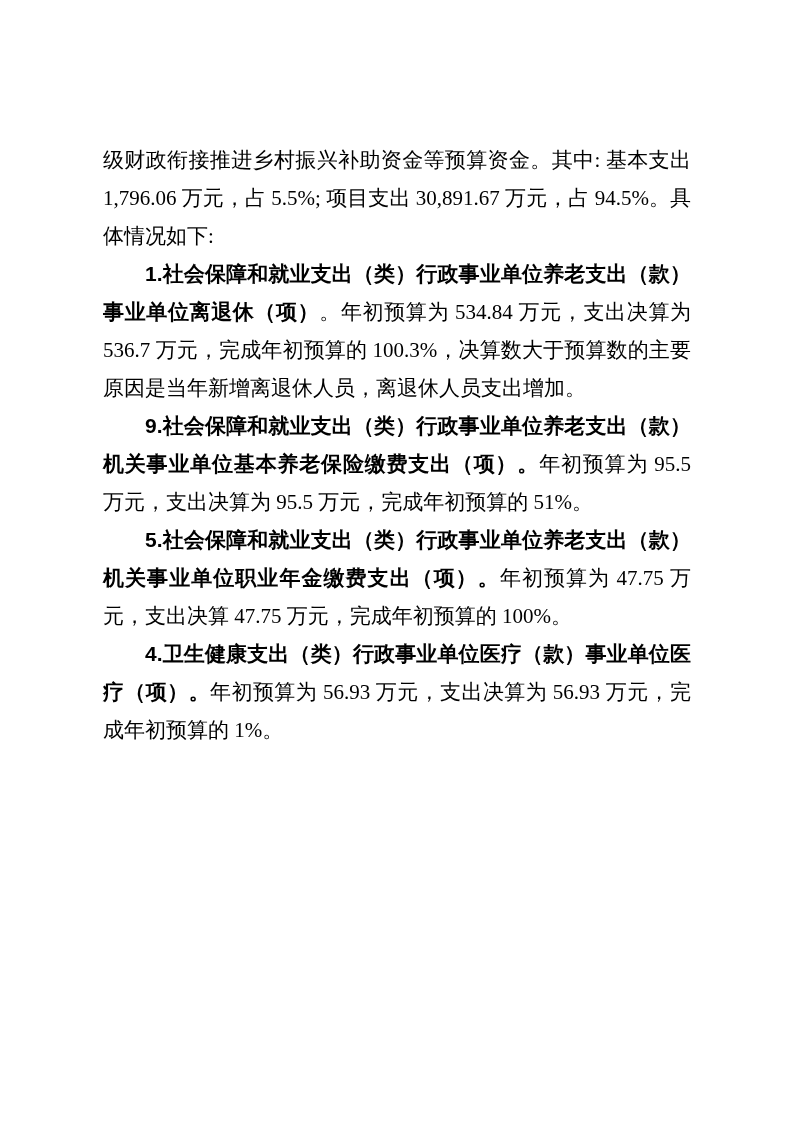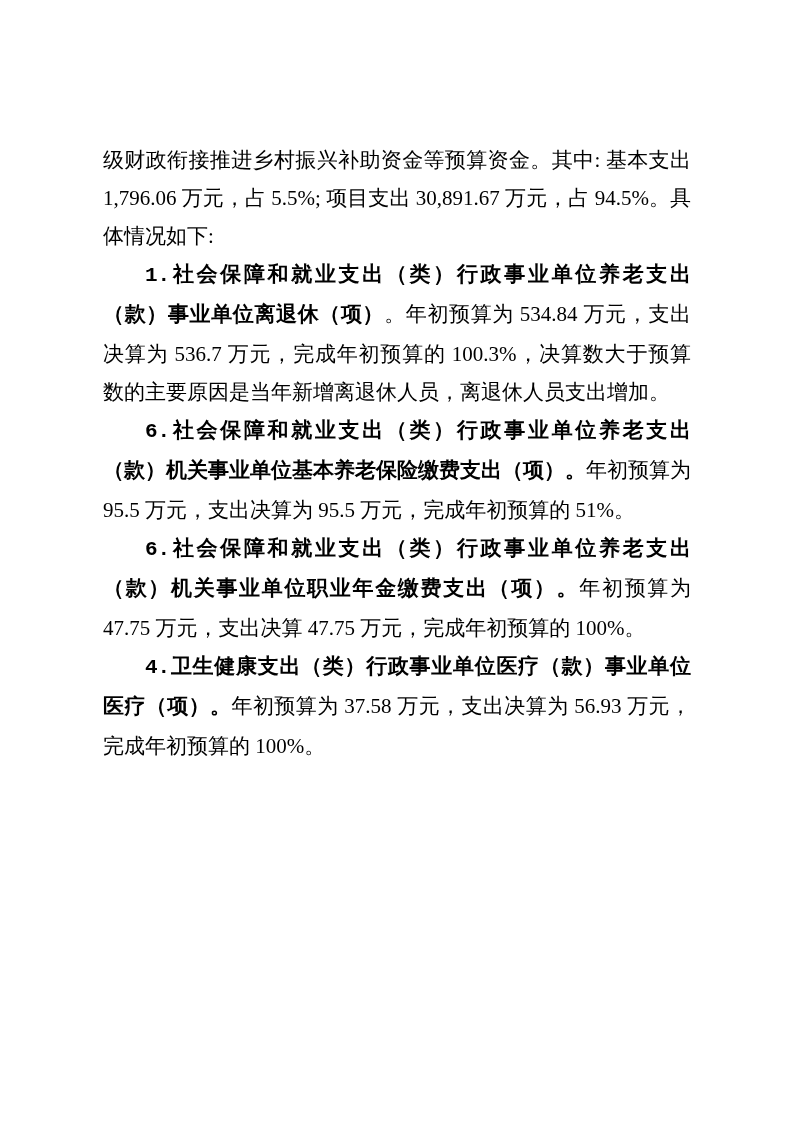--- a/index.html
+++ b/index.html
@@ -27,37 +27,37 @@
   }
   .body-text p {
     margin: 0;
     padding: 0;
   }
   .body-text p.indent {
     text-indent: 2em;
   }
   .seg.bold {
     font-weight: bold;
-    font-family: Liberation Mono, monospace;
+    font-family: Liberation Sans, sans-serif;
   }
   .page-number {
     position: absolute;
     top: 993px;
     right: 101px;
     font-size: 20px;
     line-height: 22px;
     font-family: Liberation Mono, monospace;
     color: #0f172a;
   }
 </style>
 </head>
 <body>
 
 <div class="sheet">
   <div class="body-text">
       <p><span class="seg">级财政衔接推进乡村振兴补助资金等预算资金。其中: 基本支出 1,796.06 万元，占 5.5%; 项目支出 30,891.67 万元，占 94.5%。具体情况如下:</span></p>
       <p class="indent"><span class="seg bold">1.社会保障和就业支出（类）行政事业单位养老支出（款）事业单位离退休（项）</span><span class="seg">。年初预算为 534.84 万元，支出决算为 536.7 万元，完成年初预算的 100.3%，决算数大于预算数的主要原因是当年新增离退休人员，离退休人员支出增加。</span></p>
-      <p class="indent"><span class="seg bold">6.社会保障和就业支出（类）行政事业单位养老支出（款）机关事业单位基本养老保险缴费支出（项）。</span><span class="seg">年初预算为 95.5 万元，支出决算为 95.5 万元，完成年初预算的 51%。</span></p>
-      <p class="indent"><span class="seg bold">6.社会保障和就业支出（类）行政事业单位养老支出（款）机关事业单位职业年金缴费支出（项）。</span><span class="seg">年初预算为 47.75 万元，支出决算 47.75 万元，完成年初预算的 100%。</span></p>
-      <p class="indent"><span class="seg bold">4.卫生健康支出（类）行政事业单位医疗（款）事业单位医疗（项）。</span><span class="seg">年初预算为 37.58 万元，支出决算为 56.93 万元，完成年初预算的 100%。</span></p>
+      <p class="indent"><span class="seg bold">9.社会保障和就业支出（类）行政事业单位养老支出（款）机关事业单位基本养老保险缴费支出（项）。</span><span class="seg">年初预算为 95.5 万元，支出决算为 95.5 万元，完成年初预算的 51%。</span></p>
+      <p class="indent"><span class="seg bold">5.社会保障和就业支出（类）行政事业单位养老支出（款）机关事业单位职业年金缴费支出（项）。</span><span class="seg">年初预算为 47.75 万元，支出决算 47.75 万元，完成年初预算的 100%。</span></p>
+      <p class="indent"><span class="seg bold">4.卫生健康支出（类）行政事业单位医疗（款）事业单位医疗（项）。</span><span class="seg">年初预算为 56.93 万元，支出决算为 56.93 万元，完成年初预算的 1%。</span></p>
     </div>
   <div class="page-number">-16-</div>
 </div>
 
 </body></html>

